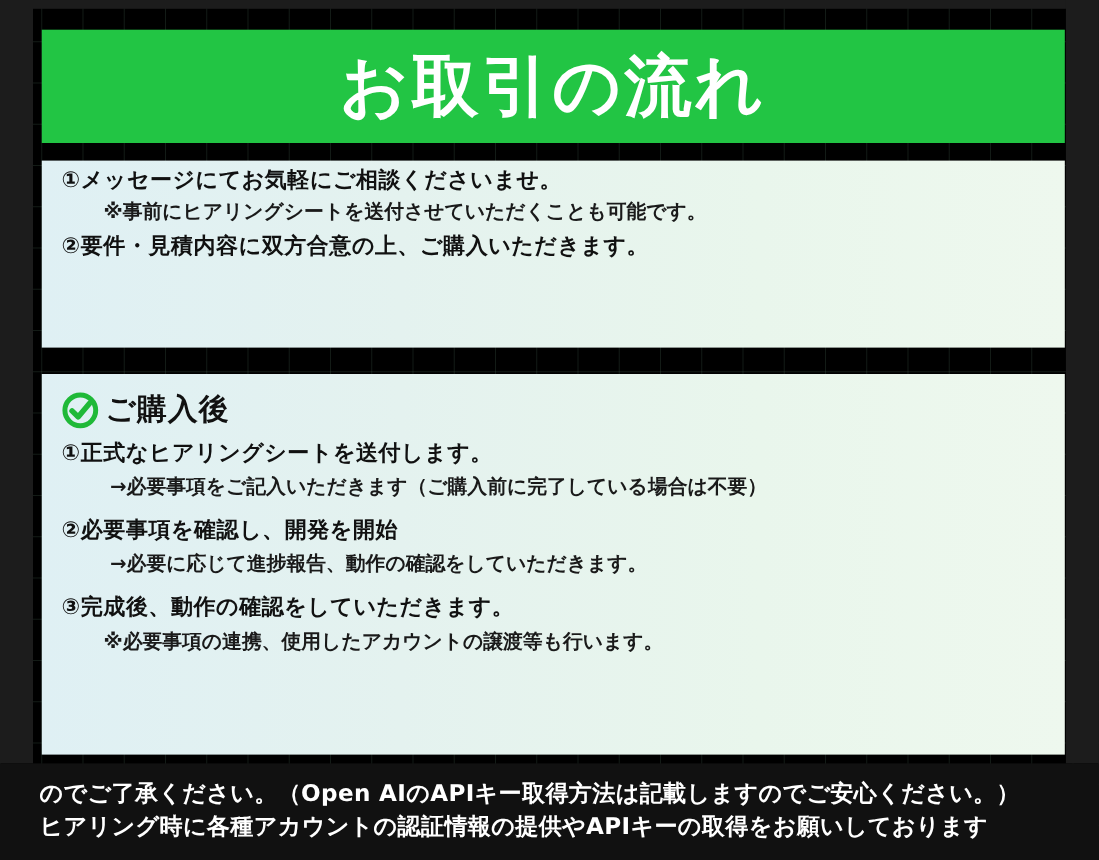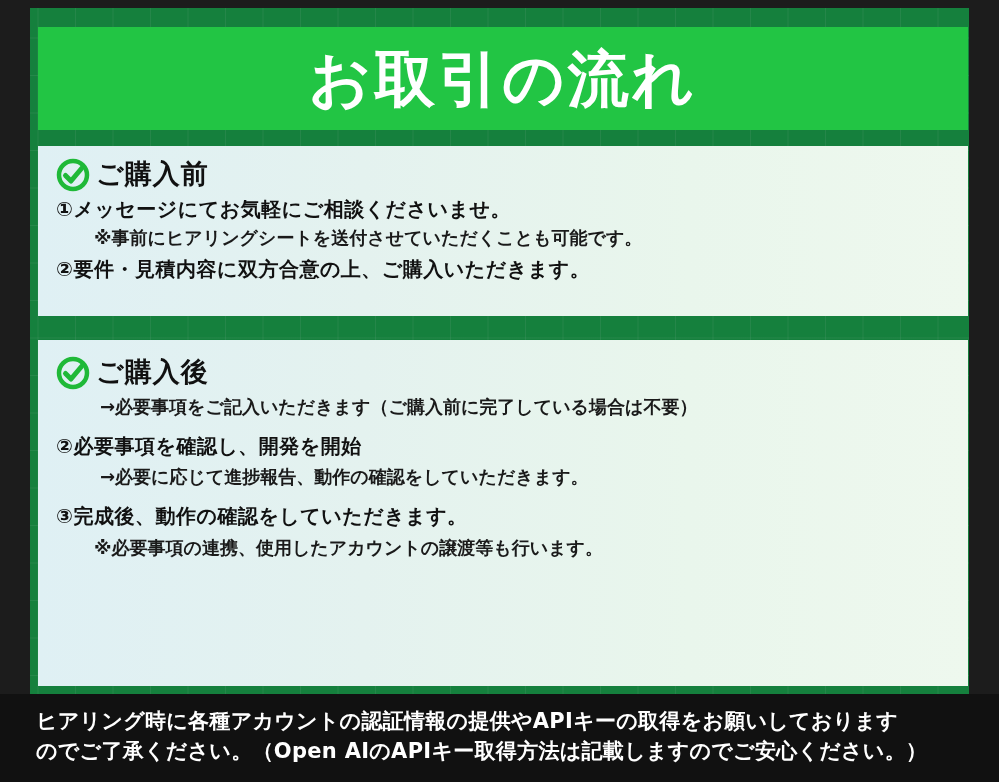--- a/index.html
+++ b/index.html
@@ -10,21 +10,21 @@
     width: 999px;
     height: 782px;
     background: #ffffff;
     font-family: "Liberation Sans", sans-serif;
     overflow: hidden;
   }
   .page {
     position: relative;
     width: 999px;
     height: 782px;
-    background: #15803d;
+    background: #000000;
     overflow: hidden;
   }
   
   .grid {
     position: absolute;
     left: 0; top: 0; right: 0; bottom: 0;
     background-image:
       linear-gradient(to right, rgba(120,170,140,0.16) 1px, transparent 1px),
       linear-gradient(to bottom, rgba(120,170,140,0.16) 1px, transparent 1px);
     background-size: 37.5px 37.5px;
@@ -157,48 +157,40 @@
   <div class="grid"></div>
   <div class="top-strip"></div>
   <div class="left-strip"></div>
   <div class="right-strip"></div>
 
   <div class="title-banner">
     <div class="title-text">お取引の流れ</div>
   </div>
 
   <div class="block block-pre">
-    <div class="head-row pre-head">
-      <span class="check-icon">
-        <svg viewBox="0 0 34 34" width="34" height="34" xmlns="http://www.w3.org/2000/svg">
-          <circle cx="17" cy="17" r="14" fill="none" stroke="#1fb938" stroke-width="4.5"></circle>
-          <path d="M9.5 17.5 L15 23 L25.5 10.5" fill="none" stroke="#1fb938" stroke-width="5" stroke-linecap="round" stroke-linejoin="round"></path>
-        </svg>
-      </span>
-      <span class="head-label">ご購入前</span>
-    </div>
     <div class="line-main pre-l1">①メッセージにてお気軽にご相談くださいませ。</div>
     <div class="line-sub pre-l2">※事前にヒアリングシートを送付させていただくことも可能です。</div>
     <div class="line-main pre-l3">②要件・見積内容に双方合意の上、ご購入いただきます。</div>
   </div>
 
   <div class="block block-post">
     <div class="head-row post-head">
       <span class="check-icon">
         <svg viewBox="0 0 34 34" width="34" height="34" xmlns="http://www.w3.org/2000/svg">
           <circle cx="17" cy="17" r="14" fill="none" stroke="#1fb938" stroke-width="4.5"></circle>
           <path d="M9.5 17.5 L15 23 L25.5 10.5" fill="none" stroke="#1fb938" stroke-width="5" stroke-linecap="round" stroke-linejoin="round"></path>
         </svg>
       </span>
       <span class="head-label">ご購入後</span>
     </div>
+    <div class="line-main post-l1">①正式なヒアリングシートを送付します。</div>
     <div class="line-sub indent2 post-l2">→必要事項をご記入いただきます（ご購入前に完了している場合は不要）</div>
     <div class="line-main post-l3">②必要事項を確認し、開発を開始</div>
     <div class="line-sub indent2 post-l4">→必要に応じて進捗報告、動作の確認をしていただきます。</div>
     <div class="line-main post-l5">③完成後、動作の確認をしていただきます。</div>
     <div class="line-sub post-l7">※必要事項の連携、使用したアカウントの譲渡等も行います。</div>
   </div>
 
   <div class="footer">
+    <div>のでご了承ください。（Open AIのAPIキー取得方法は記載しますのでご安心ください。）</div>
     <div>ヒアリング時に各種アカウントの認証情報の提供やAPIキーの取得をお願いしております</div>
-    <div>のでご了承ください。（Open AIのAPIキー取得方法は記載しますのでご安心ください。）</div>
   </div>
 </div>
 
 </body></html>

